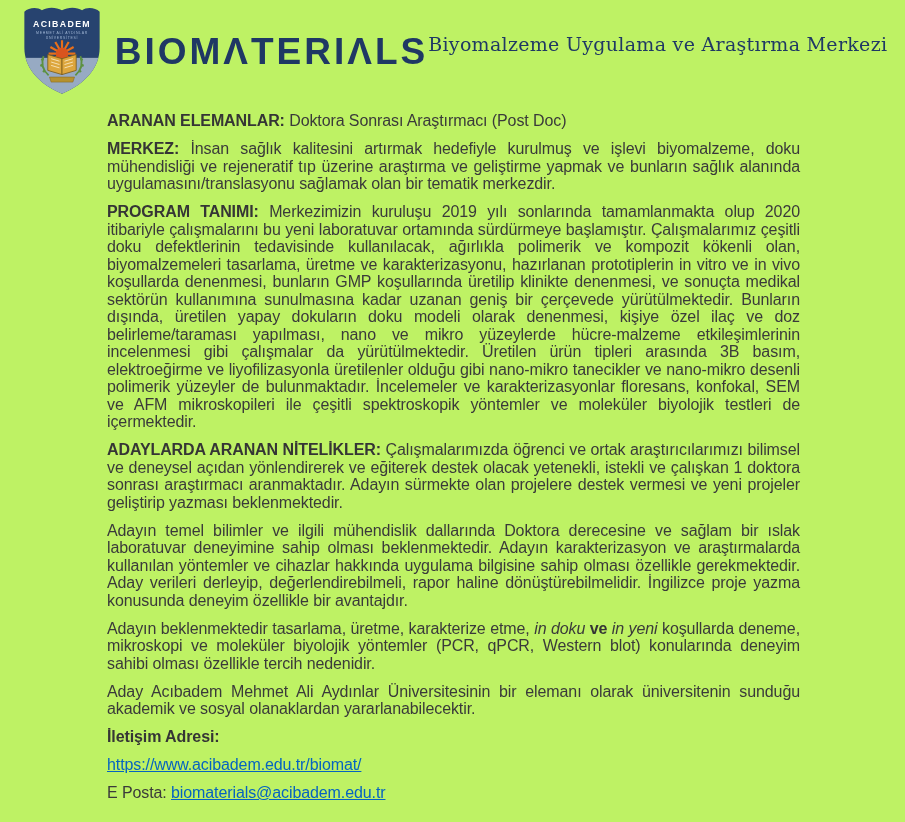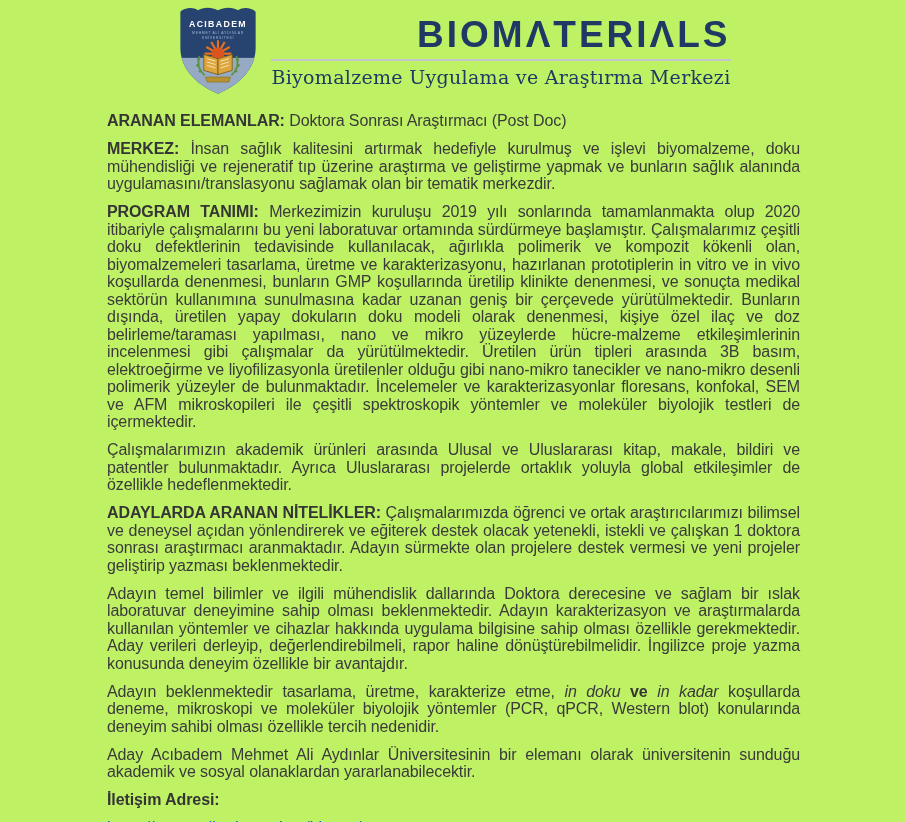--- a/index.html
+++ b/index.html
@@ -16,22 +16,22 @@
   .header {
     display: flex;
     justify-content: center;
     align-items: center;
     gap: 9px;
     padding-top: 6px;
   }
   .shield-wrap { width: 88px; height: 92px; flex: 0 0 auto; }
   .wordmark {
     display: flex;
-    flex-direction: column;
-    align-items: flex-end;
+    flex-direction: row;
+    align-items: flex-start;
   }
   .brand {
     font-size: 37px;
     font-weight: 600;
     color: #1f3864;
     letter-spacing: 3px;
     line-height: 1.05;
     white-space: nowrap;
   }
   .brand-divider {
@@ -112,23 +112,22 @@
       <div class="brand">BIOMΛTERIΛLS</div>
       <div class="brand-divider"></div>
       <div class="brand-subtitle">Biyomalzeme Uygulama ve Araştırma Merkezi</div>
     </div>
   </div>
 
   <main class="doc-body">
       <p><span class="b">ARANAN ELEMANLAR:</span><span> Doktora Sonrası Araştırmacı (Post Doc)</span></p>
       <p><span class="b">MERKEZ:</span><span> İnsan sağlık kalitesini artırmak hedefiyle kurulmuş ve işlevi biyomalzeme, doku mühendisliği ve rejeneratif tıp üzerine araştırma ve geliştirme yapmak ve bunların sağlık alanında uygulamasını/translasyonu sağlamak olan bir tematik merkezdir.</span></p>
       <p><span class="b">PROGRAM TANIMI:</span><span> Merkezimizin kuruluşu 2019 yılı sonlarında tamamlanmakta olup 2020 itibariyle çalışmalarını bu yeni laboratuvar ortamında sürdürmeye başlamıştır. Çalışmalarımız çeşitli doku defektlerinin tedavisinde kullanılacak, ağırlıkla polimerik ve kompozit kökenli olan, biyomalzemeleri tasarlama, üretme ve karakterizasyonu, hazırlanan prototiplerin in vitro ve in vivo koşullarda denenmesi, bunların GMP koşullarında üretilip klinikte denenmesi, ve sonuçta medikal sektörün kullanımına sunulmasına kadar uzanan geniş bir çerçevede yürütülmektedir. Bunların dışında, üretilen yapay dokuların doku modeli olarak denenmesi, kişiye özel ilaç ve doz belirleme/taraması yapılması, nano ve mikro yüzeylerde hücre-malzeme etkileşimlerinin incelenmesi gibi çalışmalar da yürütülmektedir. Üretilen ürün tipleri arasında 3B basım, elektroeğirme ve liyofilizasyonla üretilenler olduğu gibi nano-mikro tanecikler ve nano-mikro desenli polimerik yüzeyler de bulunmaktadır. İncelemeler ve karakterizasyonlar floresans, konfokal, SEM ve AFM mikroskopileri ile çeşitli spektroskopik yöntemler ve moleküler biyolojik testleri de içermektedir.</span></p>
-      <p><span>Çalışmalarımızın akademik ürünleri arasında Ulusal ve Uluslararası kitap, makale, bildiri ve patentler bulunmaktadır. Ayrıca Uluslararası projelerde ortaklık yoluyla global etkileşimler de özellikle hedeflenmektedir.</span></p>
       <p><span class="b">ADAYLARDA ARANAN NİTELİKLER:</span><span> Çalışmalarımızda öğrenci ve ortak araştırıcılarımızı bilimsel ve deneysel açıdan yönlendirerek ve eğiterek destek olacak yetenekli, istekli ve çalışkan 1 doktora sonrası araştırmacı aranmaktadır. Adayın sürmekte olan projelere destek vermesi ve yeni projeler geliştirip yazması beklenmektedir.</span></p>
       <p><span>Adayın temel bilimler ve ilgili mühendislik dallarında Doktora derecesine ve sağlam bir ıslak laboratuvar deneyimine sahip olması beklenmektedir. Adayın karakterizasyon ve araştırmalarda kullanılan yöntemler ve cihazlar hakkında uygulama bilgisine sahip olması özellikle gerekmektedir. Aday verileri derleyip, değerlendirebilmeli, rapor haline dönüştürebilmelidir. İngilizce proje yazma konusunda deneyim özellikle bir avantajdır.</span></p>
-      <p><span>Adayın beklenmektedir tasarlama, üretme, karakterize etme, </span><span class="i">in doku</span><span class="b"> ve </span><span class="i">in kadar</span><span> koşullarda deneme, mikroskopi ve moleküler biyolojik yöntemler (PCR, qPCR, Western blot) konularında deneyim sahibi olması özellikle tercih nedenidir.</span></p>
+      <p><span>Adayın beklenmektedir tasarlama, üretme, karakterize etme, </span><span class="i">in doku</span><span class="b"> ve </span><span class="i">in yeni</span><span> koşullarda deneme, mikroskopi ve moleküler biyolojik yöntemler (PCR, qPCR, Western blot) konularında deneyim sahibi olması özellikle tercih nedenidir.</span></p>
       <p><span>Aday Acıbadem Mehmet Ali Aydınlar Üniversitesinin bir elemanı olarak üniversitenin sunduğu akademik ve sosyal olanaklardan yararlanabilecektir.</span></p>
       <p><span class="b">İletişim Adresi:</span></p>
       <p><a class="link" href="#">https://www.acibadem.edu.tr/biomat/</a></p>
       <p><span>E Posta: </span><a class="link" href="#">biomaterials@acibadem.edu.tr</a></p>
     </main>
 
 </div>
 
 </body></html>

